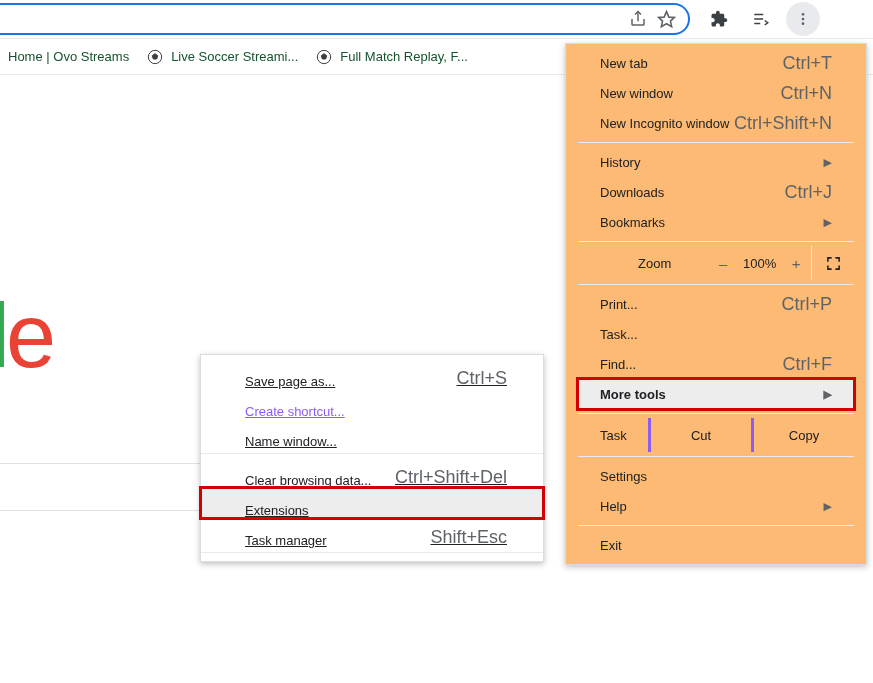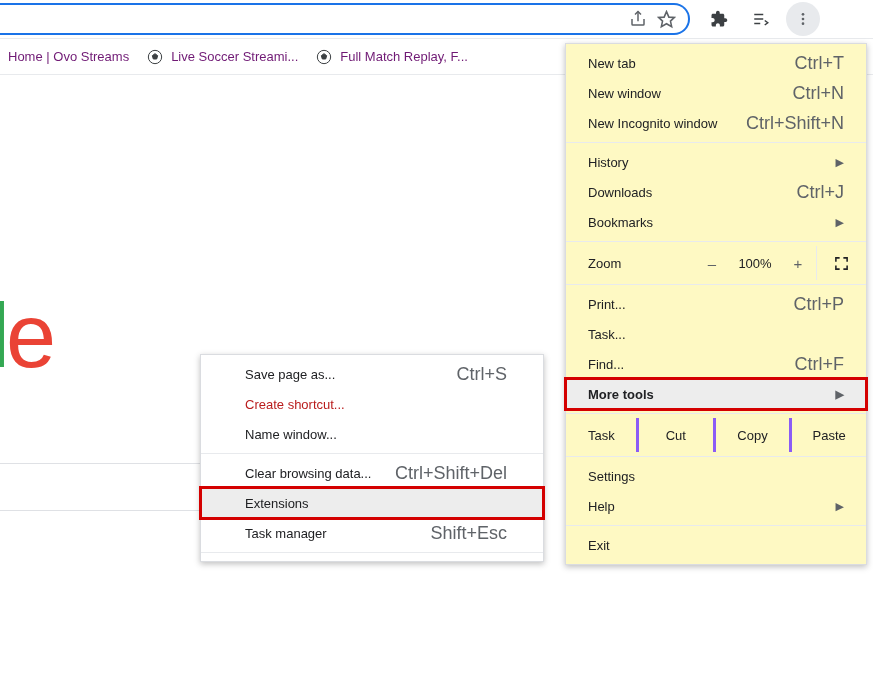--- a/index.html
+++ b/index.html
@@ -72,21 +72,21 @@
     padding: 0 8px;
     gap: 18px;
     border-bottom: 1px solid #e8eaed;
     font-size: 13px;
   }
   .bookmark {
     display: flex;
     align-items: center;
     gap: 8px;
     cursor: pointer;
-    color: #701a75;
+    color: #14532d;
     white-space: nowrap;
   }
   .soccer-icon {
     width: 16px;
     height: 16px;
     flex-shrink: 0;
   }
 
   
   .content {
@@ -118,24 +118,24 @@
     border-top: 1px solid #dfe1e5;
     border-bottom: 1px solid #dfe1e5;
   }
 
   
   .main-menu {
     position: absolute;
     top: 43px;
     right: 6px;
     width: 302px;
-    background: #fef9c3;
+    background: #fdba74;
     border: 1px solid #dadce0;
     box-shadow: 0 2px 6px rgba(0,0,0,0.25);
-    padding: 4px 0;
+    padding: 4px 12px;
     z-index: 20;
   }
   .menu-item {
     display: flex;
     align-items: center;
     justify-content: space-between;
     padding: 0 22px;
     height: 30px;
     cursor: pointer;
     font-size: 13px;
@@ -161,21 +161,21 @@
     background: #e8eaed;
     margin: 4px 0;
   }
   .zoom-row {
     display: flex;
     align-items: center;
     height: 34px;
     padding: 0 0 0 22px;
     font-size: 13px;
   }
-  .zoom-label { flex: 0 0 70px; }
+  .zoom-label { flex: 0 0 70px; margin-left: 38px; }
   .zoom-btn {
     width: 36px;
     text-align: center;
     cursor: pointer;
     color: #5f6368;
     font-size: 15px;
   }
   .zoom-val { width: 50px; text-align: center; }
   .fs-btn {
     width: 50px;
@@ -212,28 +212,29 @@
     left: 200px;
     width: 344px;
     background: #fff;
     border: 1px solid #dadce0;
     box-shadow: 0 2px 6px rgba(0,0,0,0.25);
     padding: 4px 0;
     z-index: 15;
   }
   .sub-item {
     display: flex;
-    align-items: center;
+    align-items: flex-end;
     justify-content: space-between;
     padding: 0 36px 0 44px;
     height: 30px;
     cursor: pointer;
     font-size: 13px;
-  }
-  .sub-item.disabled { color: #b91c1c; cursor: default; }
+    text-decoration: underline;
+  }
+  .sub-item.disabled { color: #8b5cf6; cursor: default; }
   .sub-item.highlight {
     background: #ededed;
     outline: 3px solid #d40000;
     outline-offset: -1px;
     position: relative;
     z-index: 5;
   }
 
   svg { display: block; }
 </style>
@@ -392,21 +393,20 @@
   <div class="menu-item highlight">
     <span>More tools</span>
     <span class="menu-arrow">▶</span>
   </div>
   <div class="menu-sep"></div>
 
   <div class="edit-row">
     <span class="edit-label">Task</span>
     <div class="edit-btn">Cut</div>
     <div class="edit-btn">Copy</div>
-    <div class="edit-btn">Paste</div>
   </div>
 
   <div class="menu-sep"></div>
   <div class="menu-item">
     <span>Settings</span>
   </div>
   <div class="menu-item">
     <span>Help</span>
     <span class="menu-arrow">▶</span>
   </div>

